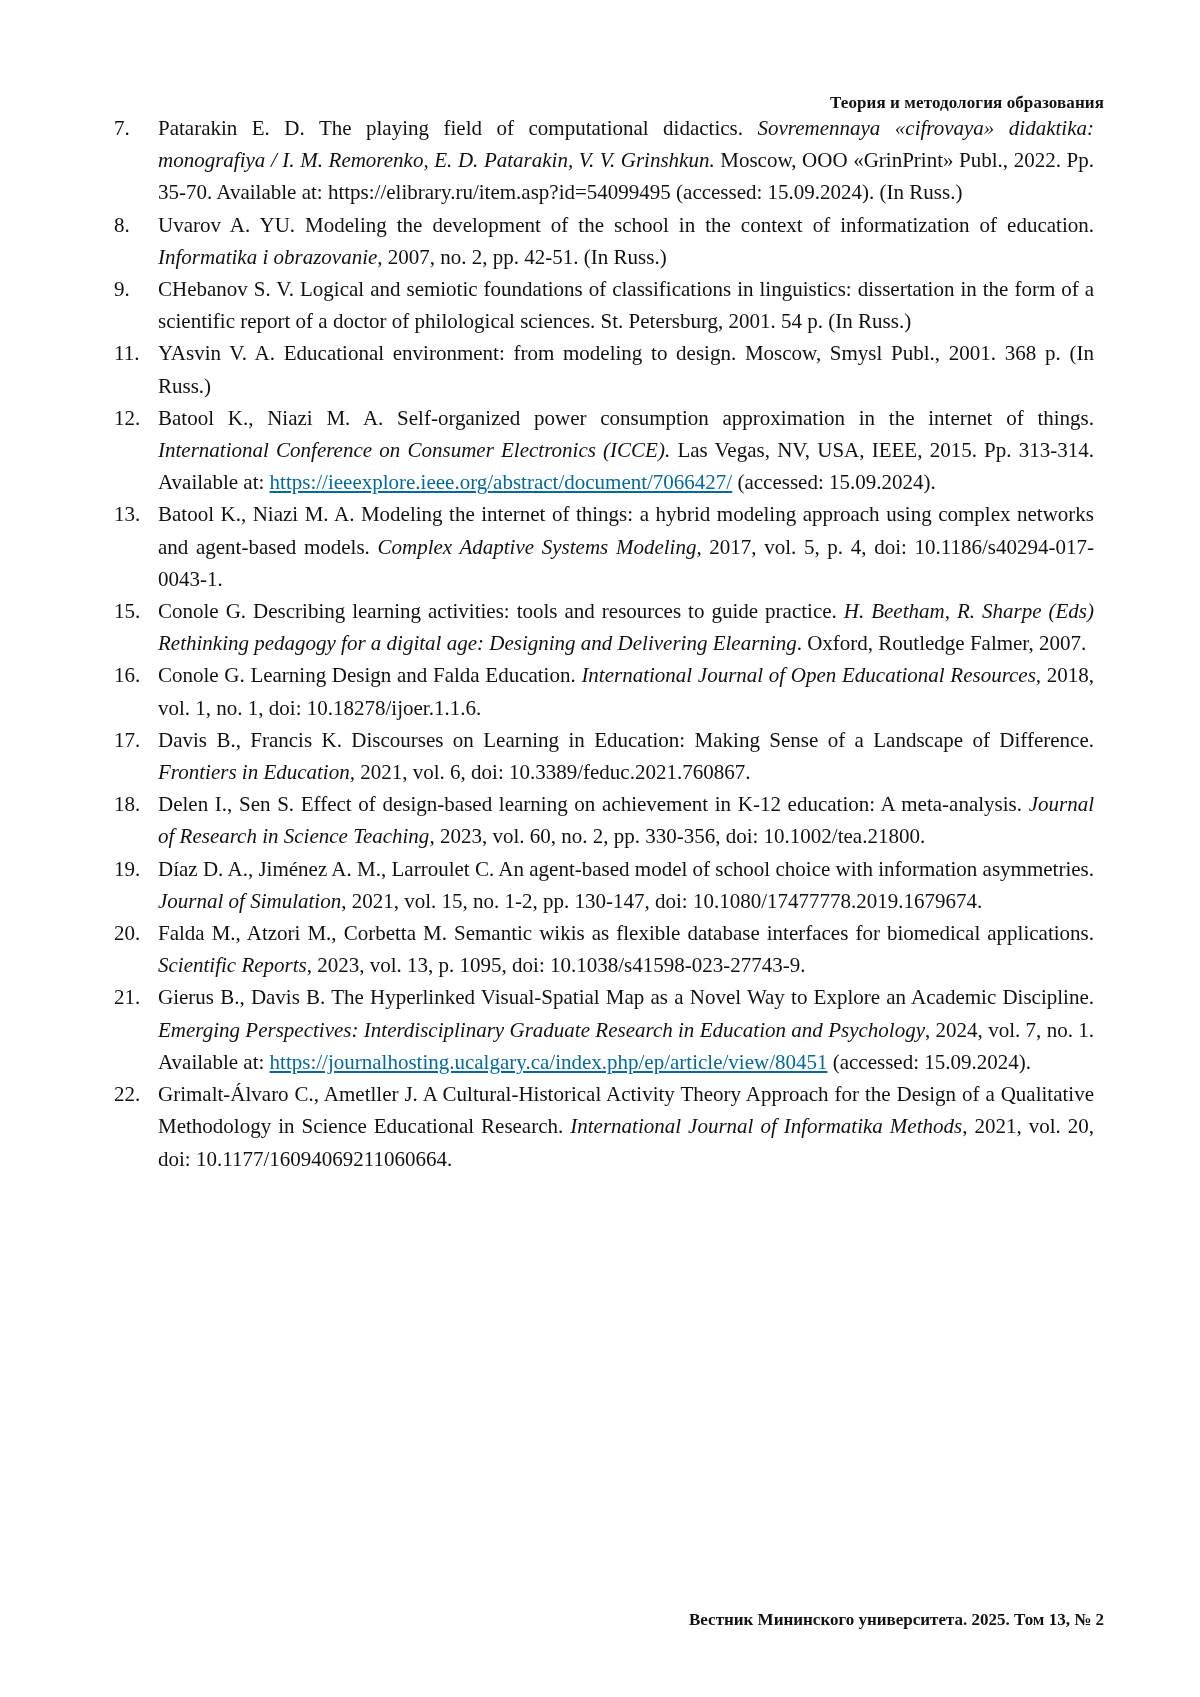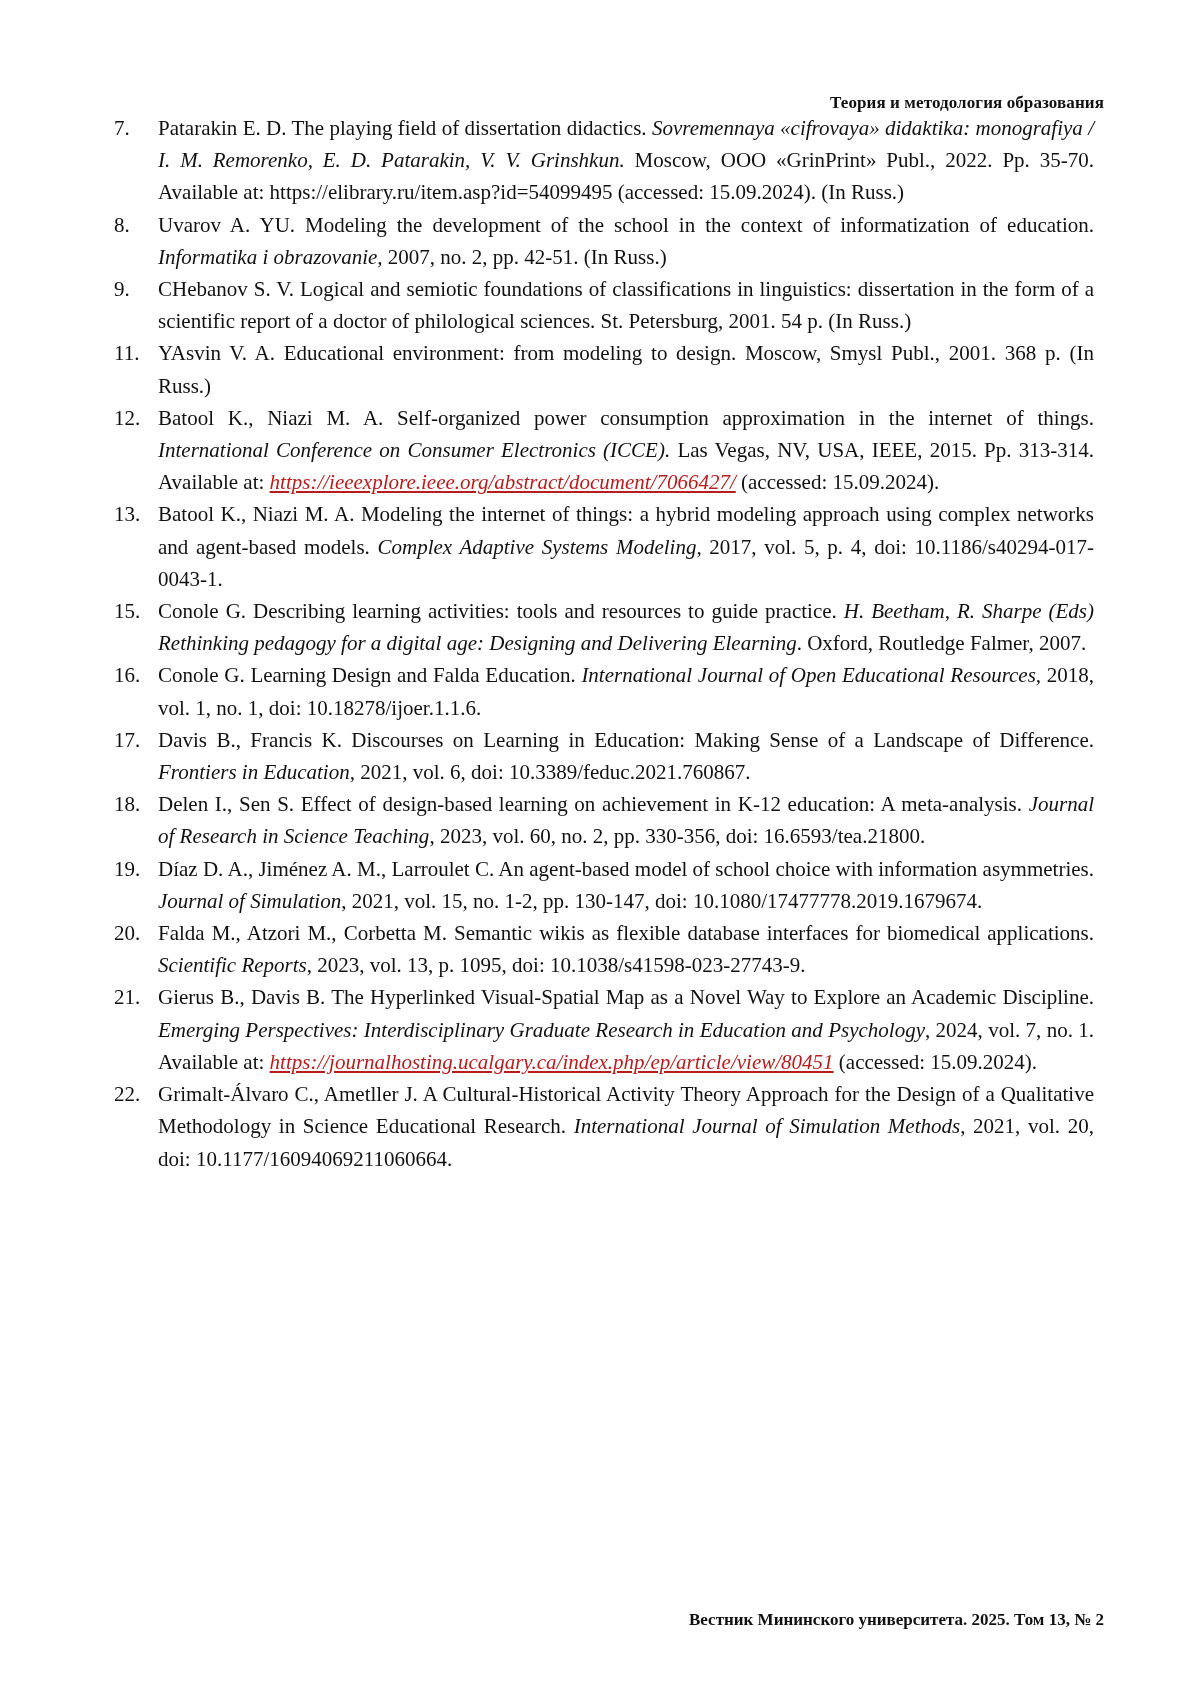--- a/index.html
+++ b/index.html
@@ -12,41 +12,41 @@
     font-weight: bold; font-size: 17px; letter-spacing: 0.1px; margin-top: 25px;
   }
   .refs {
     position: absolute; top: 112px; left: 114px; width: 980px;
     margin: 0; padding: 0; list-style: none;
     font-size: 21px; line-height: 32.2px;
   }
   .ref { position: relative; padding-left: 44px; text-align: justify; }
   .ref-num { position: absolute; left: 0; top: 0; }
   .ref i { font-style: italic; }
-  .ref a { color: #b91c1c; text-decoration: underline; font-style: italic; }
+  .ref a { color: #0369a1; text-decoration: underline; }
   .running-footer {
     position: absolute; top: 1610px; right: 96px;
     font-weight: bold; font-size: 17px;
   }
 </style>
 </head>
 <body>
 
 <div class="running-header">Теория и методология образования</div>
 
 <ol class="refs" id="refs">
-    <li class="ref"><span class="ref-num">7.</span><span>Patarakin E. D. The playing field of dissertation didactics. </span><i>Sovremennaya «cifrovaya» didaktika: monografiya / I. M. Remorenko, E. D. Patarakin, V. V. Grinshkun.</i><span> Moscow, OOO «GrinPrint» Publ., 2022. Pp. 35-70. Available at: https://elibrary.ru/item.asp?id=54099495 (accessed: 15.09.2024). (In Russ.)</span></li>
+    <li class="ref"><span class="ref-num">7.</span><span>Patarakin E. D. The playing field of computational didactics. </span><i>Sovremennaya «cifrovaya» didaktika: monografiya / I. M. Remorenko, E. D. Patarakin, V. V. Grinshkun.</i><span> Moscow, OOO «GrinPrint» Publ., 2022. Pp. 35-70. Available at: https://elibrary.ru/item.asp?id=54099495 (accessed: 15.09.2024). (In Russ.)</span></li>
     <li class="ref"><span class="ref-num">8.</span><span>Uvarov A. YU. Modeling the development of the school in the context of informatization of education. </span><i>Informatika i obrazovanie,</i><span> 2007, no. 2, pp. 42-51. (In Russ.)</span></li>
     <li class="ref"><span class="ref-num">9.</span><span>CHebanov S. V. Logical and semiotic foundations of classifications in linguistics: dissertation in the form of a scientific report of a doctor of philological sciences. St. Petersburg, 2001. 54 p. (In Russ.)</span></li>
     <li class="ref"><span class="ref-num">11.</span><span>YAsvin V. A. Educational environment: from modeling to design. Moscow, Smysl Publ., 2001. 368 p. (In Russ.)</span></li>
     <li class="ref"><span class="ref-num">12.</span><span>Batool K., Niazi M. A. Self-organized power consumption approximation in the internet of things. </span><i>International Conference on Consumer Electronics (ICCE).</i><span> Las Vegas, NV, USA, IEEE, 2015. Pp. 313-314. Available at: </span><a>https://ieeexplore.ieee.org/abstract/document/7066427/</a><span> (accessed: 15.09.2024).</span></li>
     <li class="ref"><span class="ref-num">13.</span><span>Batool K., Niazi M. A. Modeling the internet of things: a hybrid modeling approach using complex networks and agent-based models. </span><i>Complex Adaptive Systems Modeling,</i><span> 2017, vol. 5, p. 4, doi: 10.1186/s40294-017-0043-1.</span></li>
     <li class="ref"><span class="ref-num">15.</span><span>Conole G. Describing learning activities: tools and resources to guide practice. </span><i>H. Beetham, R. Sharpe (Eds) Rethinking pedagogy for a digital age: Designing and Delivering Elearning</i><span>. Oxford, Routledge Falmer, 2007.</span></li>
     <li class="ref"><span class="ref-num">16.</span><span>Conole G. Learning Design and Falda Education. </span><i>International Journal of Open Educational Resources,</i><span> 2018, vol. 1, no. 1, doi: 10.18278/ijoer.1.1.6.</span></li>
     <li class="ref"><span class="ref-num">17.</span><span>Davis B., Francis K. Discourses on Learning in Education: Making Sense of a Landscape of Difference. </span><i>Frontiers in Education,</i><span> 2021, vol. 6, doi: 10.3389/feduc.2021.760867.</span></li>
-    <li class="ref"><span class="ref-num">18.</span><span>Delen I., Sen S. Effect of design-based learning on achievement in K-12 education: A meta-analysis. </span><i>Journal of Research in Science Teaching</i><span>, 2023, vol. 60, no. 2, pp. 330-356, doi: 16.6593/tea.21800.</span></li>
+    <li class="ref"><span class="ref-num">18.</span><span>Delen I., Sen S. Effect of design-based learning on achievement in K-12 education: A meta-analysis. </span><i>Journal of Research in Science Teaching</i><span>, 2023, vol. 60, no. 2, pp. 330-356, doi: 10.1002/tea.21800.</span></li>
     <li class="ref"><span class="ref-num">19.</span><span>Díaz D. A., Jiménez A. M., Larroulet C. An agent-based model of school choice with information asymmetries. </span><i>Journal of Simulation</i><span>, 2021, vol. 15, no. 1-2, pp. 130-147, doi: 10.1080/17477778.2019.1679674.</span></li>
     <li class="ref"><span class="ref-num">20.</span><span>Falda M., Atzori M., Corbetta M. Semantic wikis as flexible database interfaces for biomedical applications. </span><i>Scientific Reports</i><span>, 2023, vol. 13, p. 1095, doi: 10.1038/s41598-023-27743-9.</span></li>
     <li class="ref"><span class="ref-num">21.</span><span>Gierus B., Davis B. The Hyperlinked Visual-Spatial Map as a Novel Way to Explore an Academic Discipline. </span><i>Emerging Perspectives: Interdisciplinary Graduate Research in Education and Psychology</i><span>, 2024, vol. 7, no. 1. Available at: </span><a>https://journalhosting.ucalgary.ca/index.php/ep/article/view/80451</a><span> (accessed: 15.09.2024).</span></li>
-    <li class="ref"><span class="ref-num">22.</span><span>Grimalt-Álvaro C., Ametller J. A Cultural-Historical Activity Theory Approach for the Design of a Qualitative Methodology in Science Educational Research. </span><i>International Journal of Simulation Methods</i><span>, 2021, vol. 20, doi: 10.1177/16094069211060664.</span></li>
+    <li class="ref"><span class="ref-num">22.</span><span>Grimalt-Álvaro C., Ametller J. A Cultural-Historical Activity Theory Approach for the Design of a Qualitative Methodology in Science Educational Research. </span><i>International Journal of Informatika Methods</i><span>, 2021, vol. 20, doi: 10.1177/16094069211060664.</span></li>
   </ol>
 
 <div class="running-footer">Вестник Мининского университета. 2025. Том 13, № 2</div>
 
 </body></html>

